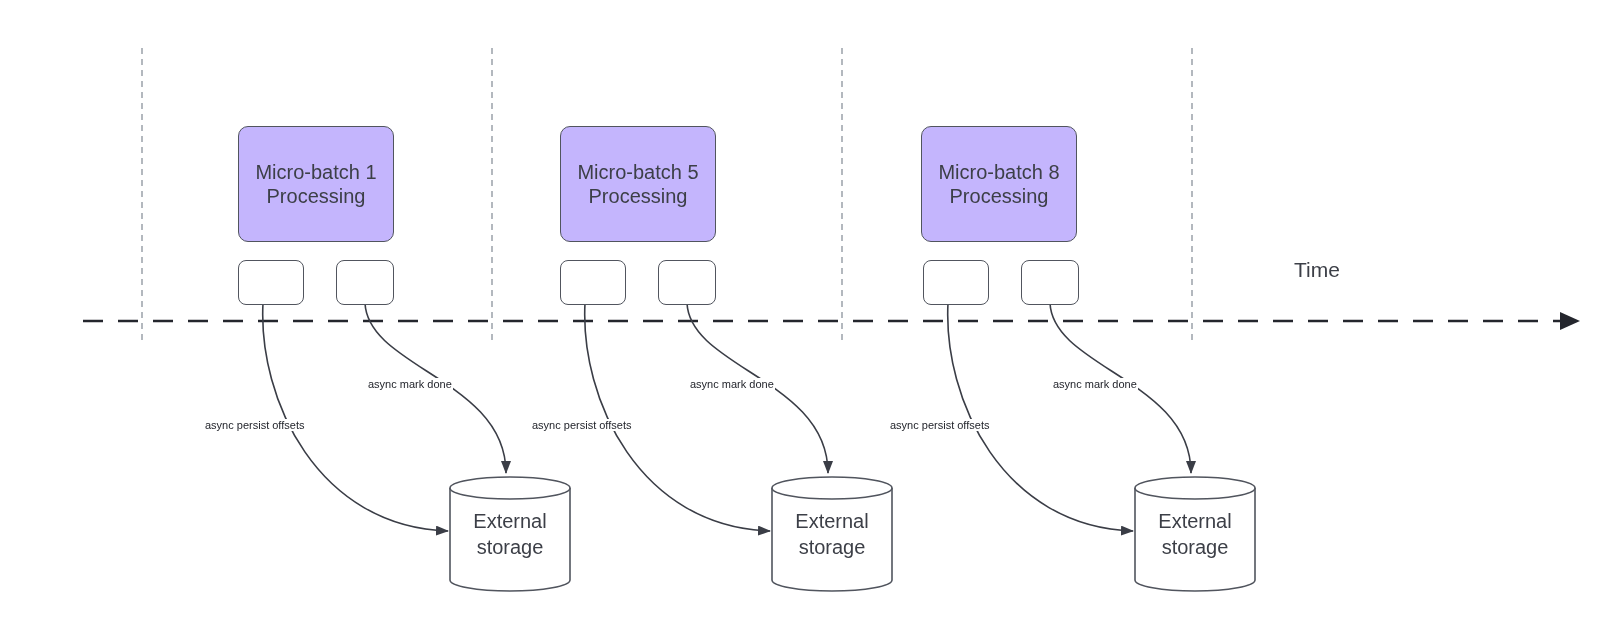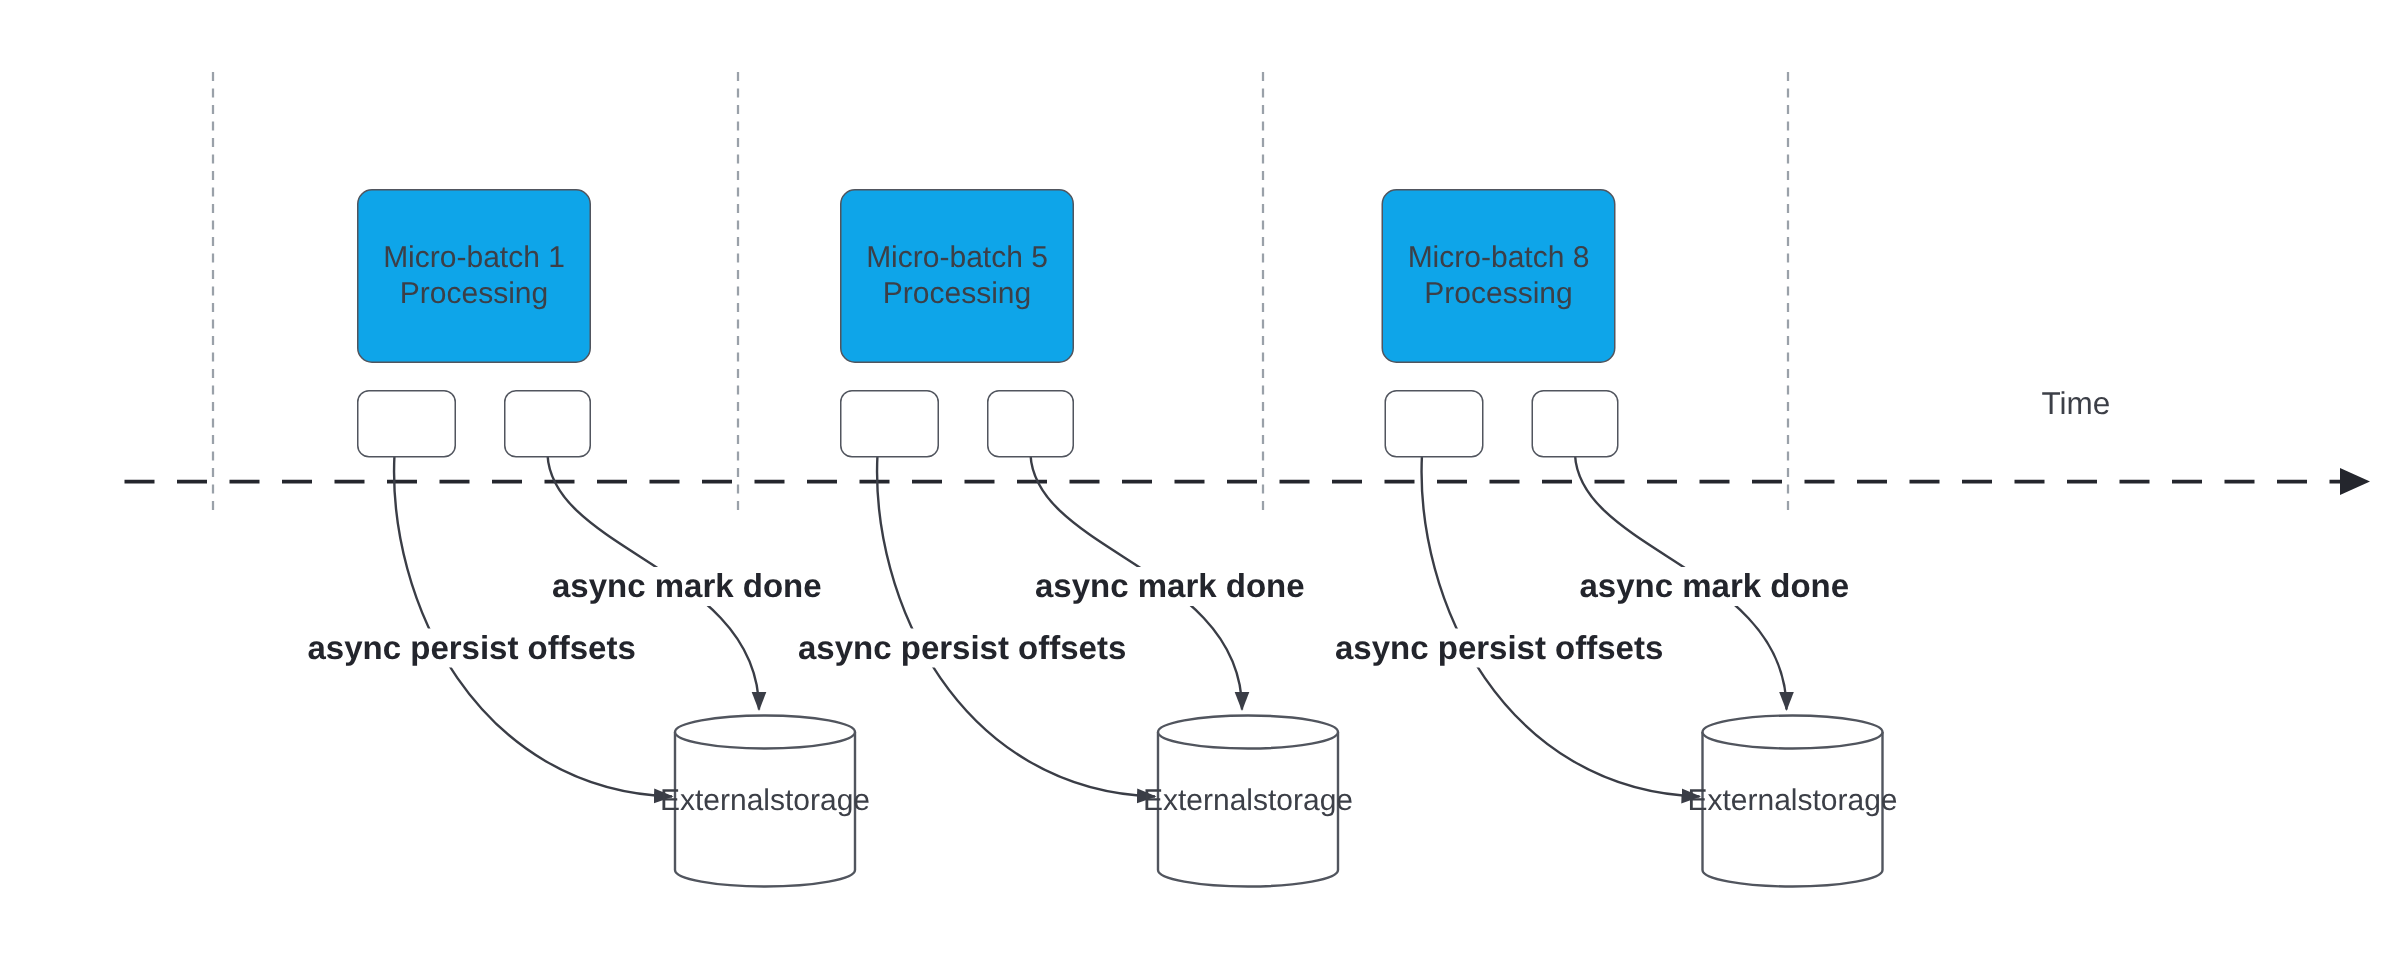--- a/index.html
+++ b/index.html
@@ -14,21 +14,21 @@
   .lines-layer {
     position: absolute;
     left: 0; top: 0;
     width: 1600px; height: 642px;
   }
   .proc-box {
     position: absolute;
     top: 126px;
     width: 156px; height: 116px;
     box-sizing: border-box;
-    background: #0ea5e9;
+    background: #c4b5fd;
     border: 1.5px solid #51555e;
     border-radius: 10px;
     display: flex;
     flex-direction: column;
     align-items: center;
     justify-content: center;
     font-size: 20px;
     line-height: 24px;
     color: #3c3f47;
     text-align: right;
@@ -38,42 +38,42 @@
     top: 260px;
     height: 45px;
     box-sizing: border-box;
     background: #ffffff;
     border: 1.5px solid #51555e;
     border-radius: 8px;
   }
   .arrow-label {
     position: absolute;
     white-space: nowrap;
-    font-size: 22px;
-    font-weight: bold;
+    font-size: 11px;
+    font-weight: normal;
     color: #23252c;
     background: #ffffff;
     padding: 0 1px;
   }
   .storage-label {
     position: absolute;
     top: 482px;
     width: 120px; height: 104px;
     display: flex;
-    flex-direction: row;
+    flex-direction: column;
     align-items: center;
     justify-content: center;
     font-size: 20px;
     line-height: 26px;
     color: #3c3f47;
     text-align: center;
   }
   .time-label {
     position: absolute;
-    left: 1361px; top: 258px;
+    left: 1294px; top: 258px;
     font-size: 21px;
     color: #3c3f47;
   }
 </style>
 </head>
 <body>
 
 <div class="canvas">
 
   <svg class="lines-layer" viewBox="0 0 1600 642" xmlns="http://www.w3.org/2000/svg">

